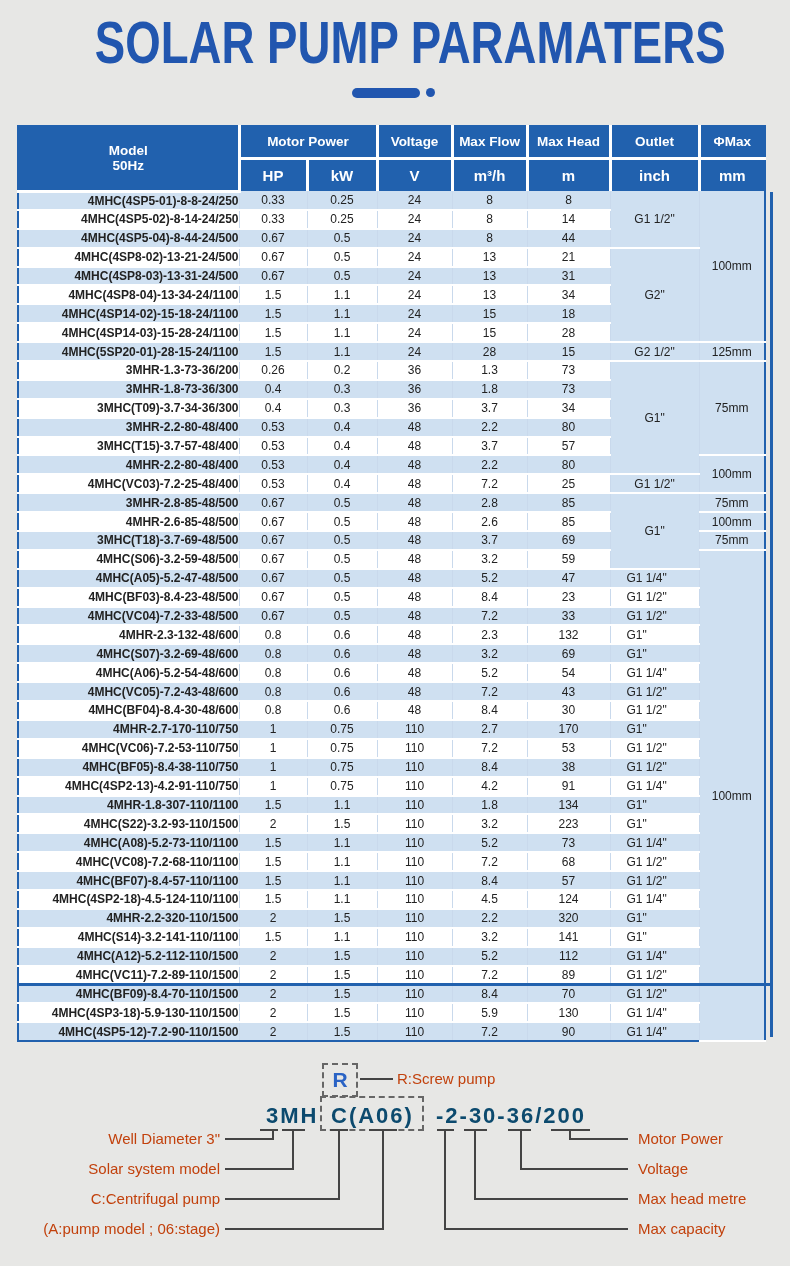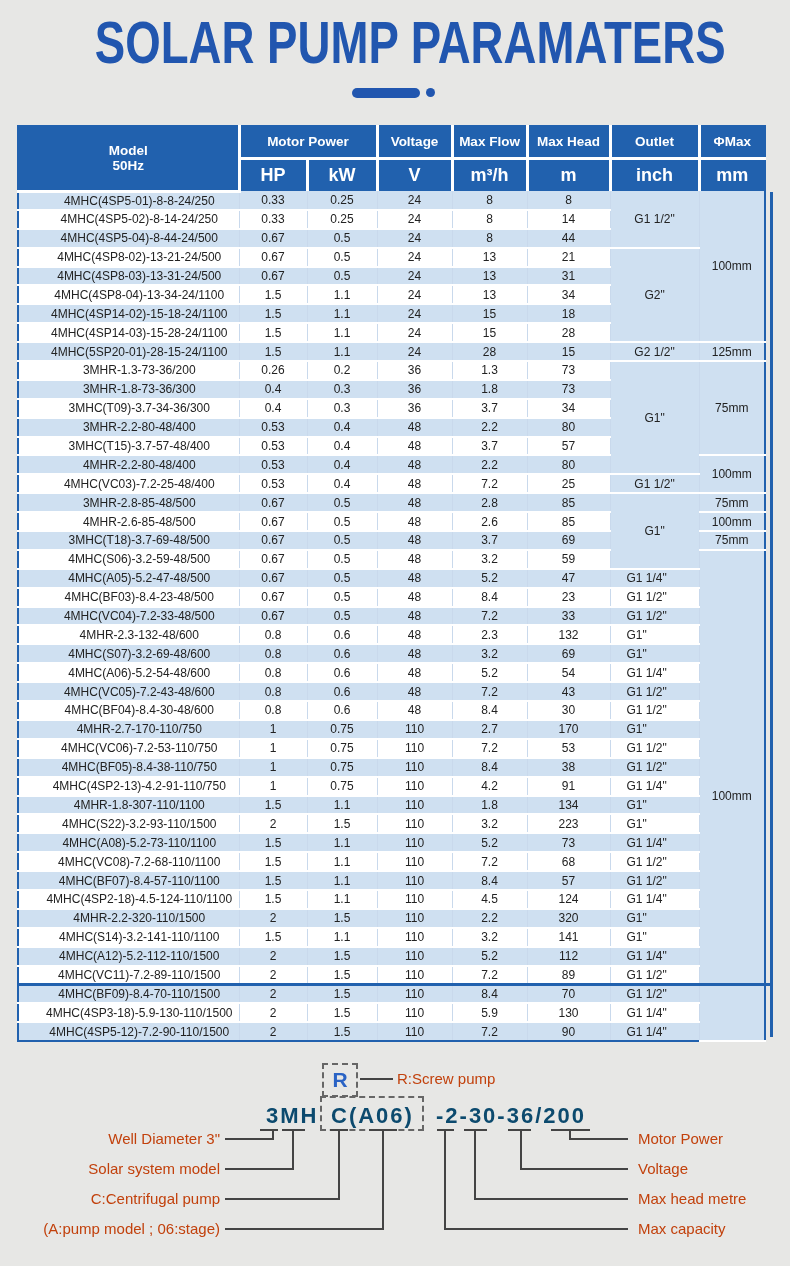--- a/index.html
+++ b/index.html
@@ -29,37 +29,37 @@
     border:2px solid #2161ae;
     font-size:12px; color:#222;
   }
   table.pump thead th {
     background:#2161ae; color:#fff; font-weight:bold; text-align:center;
     vertical-align:middle; padding:0;
   }
   thead tr.h1 { height:32px; }
   thead tr.h1 th { font-size:13.5px; }
   thead tr.h2 { height:33px; }
-  thead tr.h2 th { font-size:18px; }
+  thead tr.h2 th { font-size:15px; }
   thead tr.h1 th { border-bottom:3px solid #fff; }
   thead th.no-bb { border-bottom:none; }
   thead th + th { border-left:3px solid #fff; }
   thead tr.h2 th:first-child { border-left:3px solid #fff; }
   .th-model div { line-height:15px; }
 
   tbody tr { height:18.9px; }
   tbody tr:nth-child(odd)  { background:#cfe0f1; }
   tbody tr:nth-child(even) { background:#ffffff; }
   tbody td {
     text-align:center; vertical-align:middle; padding:0;
     border-bottom:2px solid #fff; border-left:1px solid #c9d9ec;
   }
   tbody td:first-child { border-left:none; }
   tbody tr:last-child td { border-bottom:none; }
-  td.model-col { text-align:center; padding-left:21px; font-weight:normal; font-size:12px; white-space:nowrap; }
+  td.model-col { text-align:right; padding-left:21px; font-weight:bold; font-size:12px; white-space:nowrap; }
   td.cell-blue { background:#cfe0f1; }
   td.outlet-single { text-align:left; padding-left:16px; }
 
   
   .divider-line { position:absolute; left:17px; top:983px; width:754px; height:3px; background:#2161ae; }
   .side-line    { position:absolute; left:770px; top:192px; width:3px;  height:845px; background:#2161ae; }
 
   
   .lg { position:absolute; color:#c2410c; }
   .r-box { left:322px; top:1063px; width:36px; height:34px; border:2px dashed #666;

